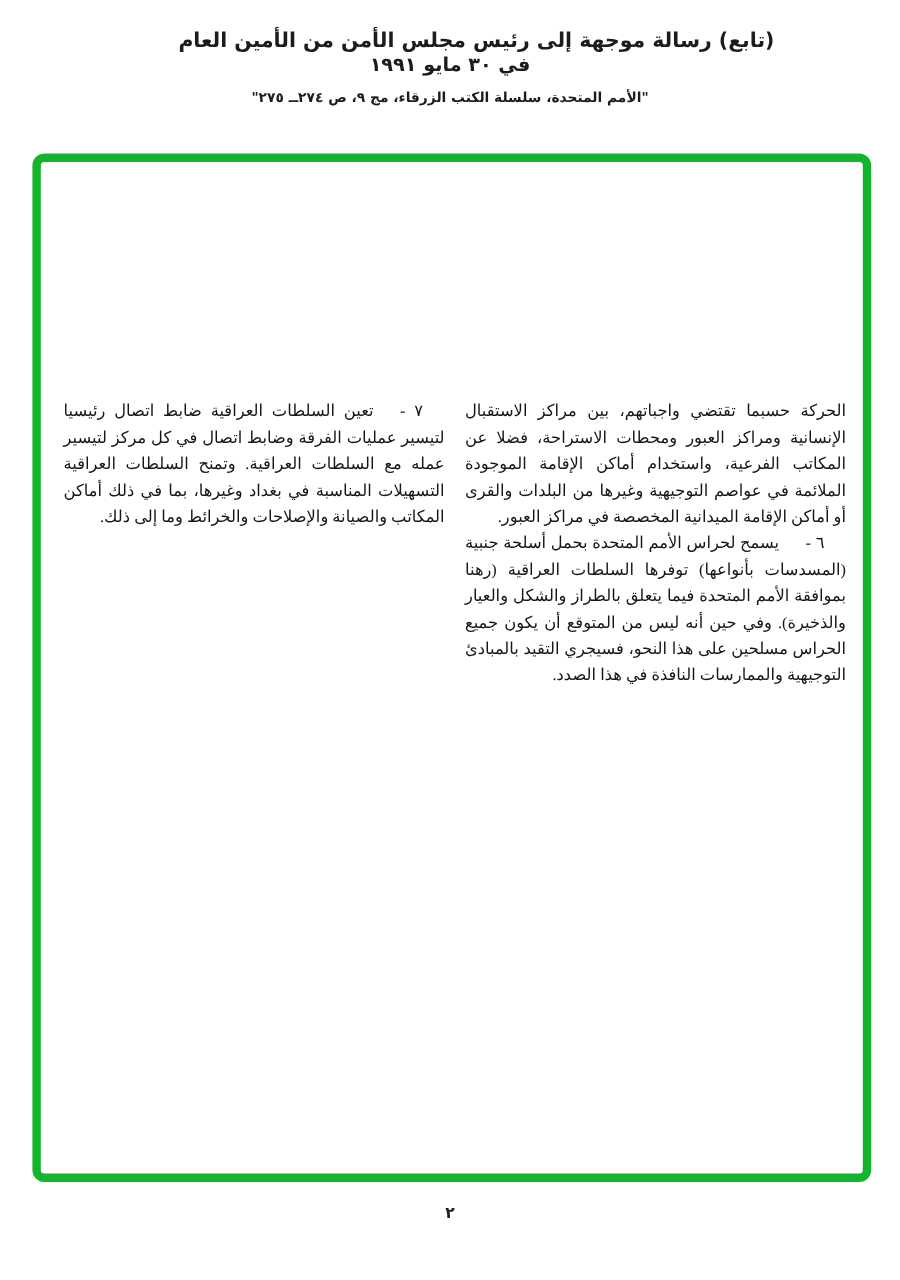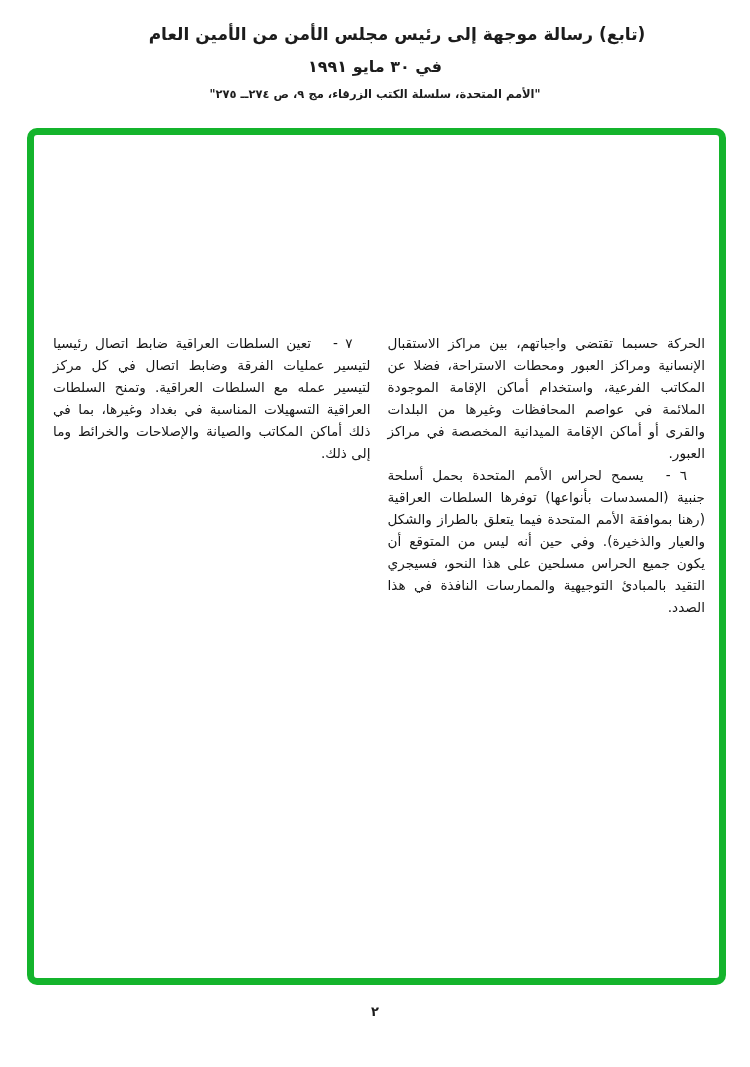--- a/index.html
+++ b/index.html
@@ -26,21 +26,20 @@
     direction: rtl;
   }
   .doc-header .title-line1 {
     margin-top: 24px;
     font-size: 17px;
     font-weight: bold;
     letter-spacing: 0.2px;
     padding-left: 44px;
   }
   .doc-header .title-line2 {
-    margin-top: 13px;
     font-size: 16px;
     font-weight: bold;
   }
   .doc-header .source-line {
     margin-top: 11px;
     font-size: 11.5px;
     font-weight: bold;
   }
 
   
@@ -70,20 +69,21 @@
   .col {
     width: 324px;
     direction: rtl;
     text-align: justify;
     font-size: 13.6px;
     line-height: 22px;
     color: #161616;
   }
   .para {
     margin: 0;
+    font-family: Liberation Serif, serif;
   }
   .para.indented {
     text-indent: 18px;    
   }
   .col-left .para + .para {
     margin-top: 10px;
   }
   .para-num {
     margin-left: 22px;    
     white-space: nowrap;
@@ -106,21 +106,21 @@
 
 <div class="doc-header">
   <div class="title-line1">(تابع) رسالة موجهة إلى رئيس مجلس الأمن من الأمين العام</div>
   <div class="title-line2">في ٣٠ مايو ١٩٩١</div>
   <div class="source-line">"الأمم المتحدة، سلسلة الكتب الزرقاء، مج ٩، ص ٢٧٤ــ ٢٧٥"</div>
 </div>
 
 <div class="highlight-box" style="border-color: rgb(20, 180, 44);">
   <div class="columns">
     <div class="col col-right">
-        <p class="para">الحركة حسبما تقتضي واجباتهم، بين مراكز الاستقبال الإنسانية ومراكز العبور ومحطات الاستراحة، فضلا عن المكاتب الفرعية، واستخدام أماكن الإقامة الموجودة الملائمة في عواصم المحافظات وغيرها من البلدات والقرى أو أماكن الإقامة الميدانية المخصصة في مراكز العبور.</p>
+        <p class="para">الحركة حسبما تقتضي واجباتهم، بين مراكز الاستقبال الإنسانية ومراكز العبور ومحطات الاستراحة، فضلا عن المكاتب الفرعية، واستخدام أماكن الإقامة الموجودة الملائمة في عواصم التوجيهية وغيرها من البلدات والقرى أو أماكن الإقامة الميدانية المخصصة في مراكز العبور.</p>
         <p class="para indented"><span class="para-num">٦ -</span>يسمح لحراس الأمم المتحدة بحمل أسلحة جنبية (المسدسات بأنواعها) توفرها السلطات العراقية (رهنا بموافقة الأمم المتحدة فيما يتعلق بالطراز والشكل والعيار والذخيرة). وفي حين أنه ليس من المتوقع أن يكون جميع الحراس مسلحين على هذا النحو، فسيجري التقيد بالمبادئ التوجيهية والممارسات النافذة في هذا الصدد.</p>
       </div>
     <div class="col col-left">
         <p class="para indented"><span class="para-num">٧ -</span>تعين السلطات العراقية ضابط اتصال رئيسيا لتيسير عمليات الفرقة وضابط اتصال في كل مركز لتيسير عمله مع السلطات العراقية. وتمنح السلطات العراقية التسهيلات المناسبة في بغداد وغيرها، بما في ذلك أماكن المكاتب والصيانة والإصلاحات والخرائط وما إلى ذلك.</p>
       </div>
   </div>
 </div>
 
 <div class="page-number">٢</div>
 

